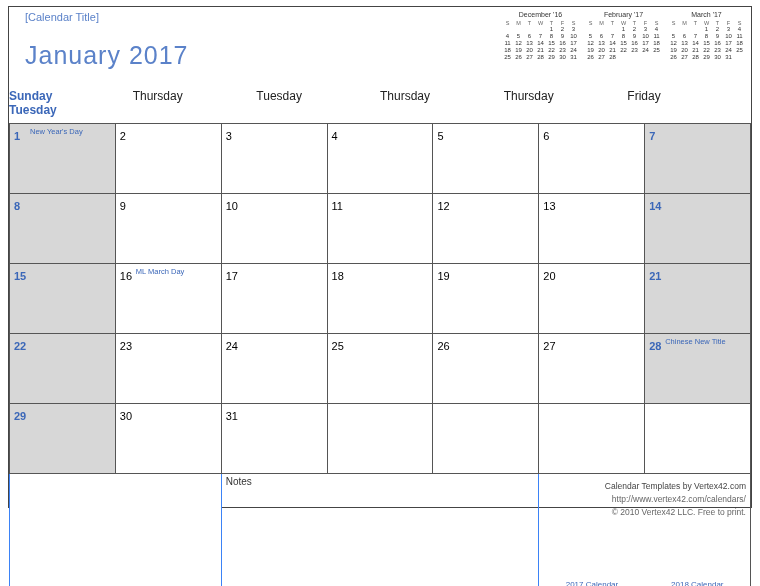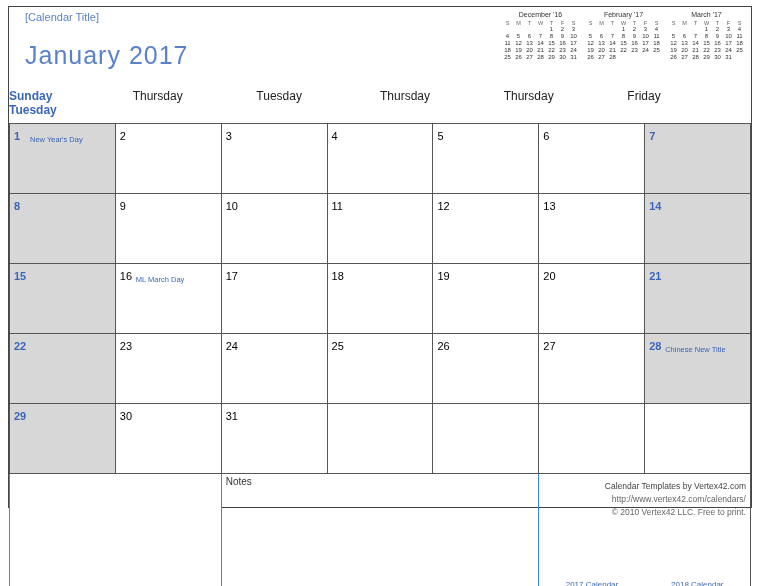--- a/index.html
+++ b/index.html
@@ -77,21 +77,21 @@
   .cell.wknd { background: #d7d7d7; }
   .num {
     font-size: 11px;
     color: #000;
   }
   .cell.wknd .num { color: #3b67b8; font-weight: bold; }
   .event {
     font-size: 7.5px;
     color: #3b67b8;
     position: absolute;
-    top: 11px;
+    top: 3px;
     left: 20px;
   }
 
   .footer {
     display: grid;
     grid-template-columns: 2fr 3fr 2fr;
     border-right: 1px solid #555;
     height: 124px;
   }
   .footer > div {

